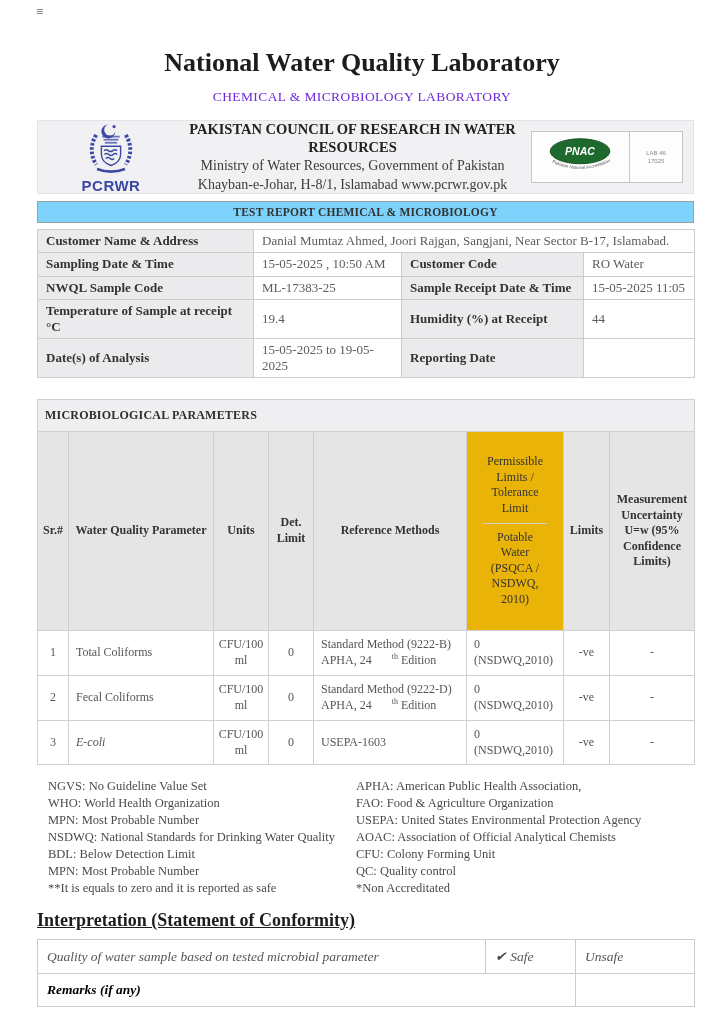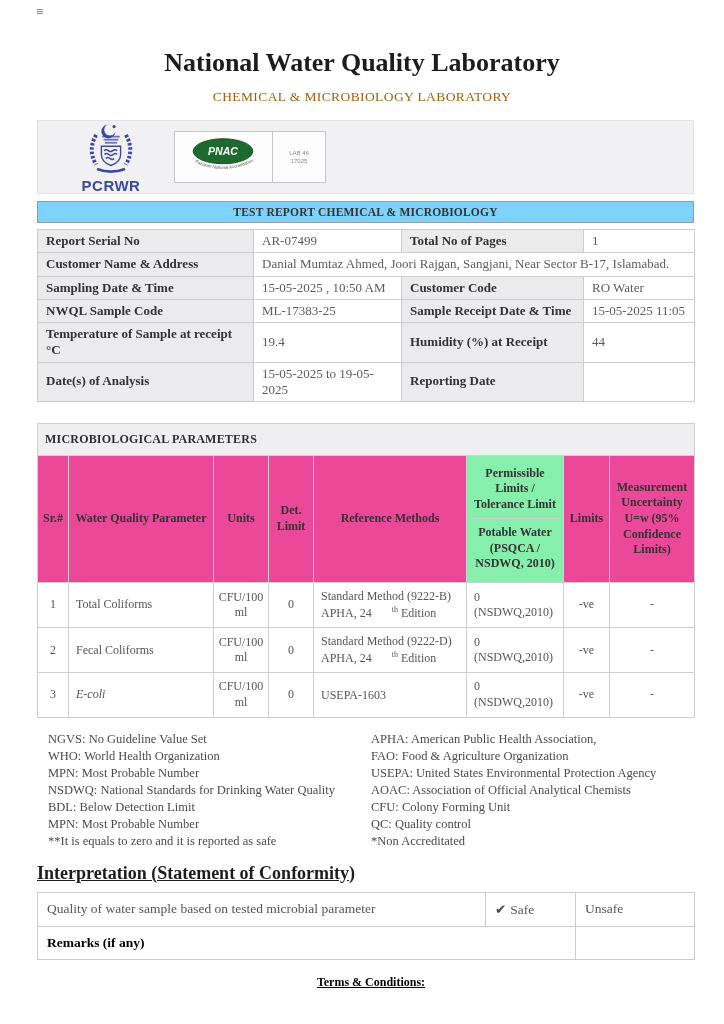--- a/index.html
+++ b/index.html
@@ -4,21 +4,21 @@
 <style>
   * { margin:0; padding:0; box-sizing:border-box; }
   body { background:#fff; }
   .page {
     position:relative; width:724px; height:1024px; background:#ffffff;
     font-family:"Liberation Serif", serif; color:#333; overflow:hidden;
   }
   .corner-mark { position:absolute; left:36px; top:4px; font-size:13px; color:#4a4a4a; opacity:.85; }
 
   .doc-title { padding-top:48px; text-align:center; font-size:26px; font-weight:bold; color:#1c1c1c; }
-  .doc-subtitle { margin-top:11px; text-align:center; font-size:13.5px; color:#a16207; letter-spacing:.4px; }
+  .doc-subtitle { margin-top:11px; text-align:center; font-size:13.5px; color:#6d28d9; letter-spacing:.4px; }
 
   .letterhead {
     margin:15px 30px 0 37px; background:#f1f0f2; border:1px solid #e3e2e4;
     display:flex; align-items:center; padding:6px 10px; height:74px;
   }
   .lh-left { width:126px; text-align:center; }
   .pcrwr-text { font-family:"Liberation Sans", sans-serif; font-weight:bold; font-size:15px; color:#3b49a5; margin-top:-3px; letter-spacing:.5px; }
   .lh-center { flex:1; text-align:center; padding:0 4px; }
   .org-name { font-weight:bold; font-size:14.5px; color:#222; line-height:1.25; max-width:400px; margin:0 auto; }
   .org-line { font-size:14px; color:#3c3c3c; line-height:1.3; margin-top:1px; }
@@ -33,37 +33,37 @@
 
   table { border-collapse:collapse; table-layout:fixed; }
   .info-table { margin:6px 30px 0 37px; width:657px; font-size:13px; }
   .info-table th, .info-table td { border:1px solid #cccccc; padding:3px 8px; vertical-align:middle; }
   .info-table th { background:#ebebed; text-align:left; font-weight:bold; color:#333; line-height:1.25; }
   .info-table td { color:#5c5c5c; }
 
   .micro-table { margin:21px 30px 0 37px; width:657px; font-size:12px; }
   .micro-table th, .micro-table td { border:1px solid #cfcfcf; vertical-align:middle; }
   .micro-table .section-bar { background:#efeff1; text-align:left; font-size:12px; font-weight:bold; color:#2e2e2e; padding:8px 7px; letter-spacing:.2px; }
-  .micro-table thead .hd { background:#ec4899; font-weight:bold; color:#333; text-align:center; padding:4px 3px; line-height:1.3; }
-  .micro-table .limits-head { padding:4px; background:#86efac; font-weight:bold; color:#333; text-align:center; }
+  .micro-table thead .hd { background:#e5e5e5; font-weight:bold; color:#333; text-align:center; padding:4px 3px; line-height:1.3; }
+  .micro-table .limits-head { padding:16px; background:#eab308; font-weight:normal; color:#333; text-align:center; }
   .limits-top { padding:6px 3px; border-bottom:1px solid #cfcfcf; line-height:1.3; }
   .limits-bottom { padding:6px 3px; line-height:1.3; }
   .micro-table tbody td { color:#555; padding:6px 4px; line-height:1.3; background:#fff; }
   .micro-table tbody .c { text-align:center; }
   .micro-table tbody .l { text-align:left; padding-left:7px; padding-right:4px; }
   .micro-table .italic { font-style:italic; }
   sup { font-size:8px;margin-left:20px; }
 
-  .abbr { margin:13px 30px 0 48px; display:flex; font-size:12.5px; color:#4a4a4a; line-height:17px;gap:15px; }
+  .abbr { margin:13px 30px 0 48px; display:flex; font-size:12.5px; color:#4a4a4a; line-height:17px; }
   .abbr-col-left { width:308px; }
   .abbr-col-right { flex:1; }
 
   .interp-heading { margin:13px 30px 0 37px; font-size:18px; font-weight:bold; color:#1d1d1d; text-decoration:underline; }
   .interp-table { margin:8px 30px 0 37px; width:657px; font-size:13.5px; }
-  .interp-table td { border:1px solid #cccccc; padding:8px 9px; color:#555; }
+  .interp-table td { border:1px solid #cccccc; padding:8px 9px; color:#555;font-style:italic; }
   .interp-table .remarks { font-weight:bold; color:#000000; }
   .check-icon { color:#444; margin-right:4px; }
 
   .verified-note { margin:19px 30px 0 49px; font-size:13.5px; color:#3d3d3d; }
 
   .terms-heading { margin:15px 30px 0 48px; font-size:12px; font-weight:bold; color:#000000; text-decoration:underline;text-align:center; }
 </style>
 </head>
 <body>
 
@@ -85,20 +85,25 @@
         <rect x="21.5" y="21.5" width="17" height="2" fill="#3b49a5" opacity=".75"></rect>
         <rect x="23" y="25" width="14" height="2" fill="#3b49a5" opacity=".75"></rect>
         <path d="M19 30 h22 v9 q0 9 -11 13 q-11 -4 -11 -13 z" fill="none" stroke="#3b49a5" stroke-width="1.6"></path>
         <path d="M22 35 q2.5 -2.2 5 0 t5 0 t5 0" stroke="#3b49a5" stroke-width="1.6" fill="none"></path>
         <path d="M22.5 39.5 q2.5 -2.2 5 0 t5 0 t4.5 0" stroke="#3b49a5" stroke-width="1.6" fill="none"></path>
         <path d="M24 44 q2.5 -2.2 5 0 t4.5 0" stroke="#3b49a5" stroke-width="1.6" fill="none"></path>
         <path d="M14 56 Q30 62 46 56" stroke="#3b49a5" stroke-width="3" fill="none"></path>
       </svg>
       <div class="pcrwr-text">PCRWR</div>
     </div>
+    <div class="lh-center">
+      <div class="org-name">PAKISTAN COUNCIL OF RESEARCH IN WATER RESOURCES</div>
+      <div class="org-line">Ministry of Water Resources, Government of Pakistan</div>
+      <div class="org-line">Khayban-e-Johar, H-8/1, Islamabad www.pcrwr.gov.pk</div>
+    </div>
     <div class="pnac-box">
       <div class="pnac-left">
         <svg viewBox="0 0 95 50" width="93" height="48">
           <ellipse cx="47" cy="19" rx="31" ry="13" fill="#1e6a2e" stroke="#14501f" stroke-width="1"></ellipse>
           <text x="47" y="23" text-anchor="middle" font-size="11" font-style="italic" font-weight="bold" fill="#ffffff" font-family="Liberation Sans, sans-serif">PNAC</text>
           <path id="pnac-arc" d="M14 29 Q47 46 80 29" fill="none"></path>
           <text font-size="4.6" fill="#5a5a5a" font-family="Liberation Sans, sans-serif">
             <textPath href="#pnac-arc" startOffset="6%">Pakistan National Accreditation Council</textPath>
           </text>
         </svg>
@@ -114,26 +119,20 @@
 
   <table class="info-table">
     <colgroup>
         <col style="width:216px">
         <col style="width:148px">
         <col style="width:182px">
         <col style="width:111px">
       </colgroup>
     <tbody>
       <tr>
-        <th>Report Serial No</th>
-        <td>AR-07499</td>
-        <th>Total No of Pages</th>
-        <td>1</td>
-      </tr>
-      <tr>
         <th>Customer Name &amp; Address</th>
         <td colspan="3">Danial Mumtaz Ahmed, Joori Rajgan, Sangjani, Near Sector B-17, Islamabad.</td>
       </tr>
       <tr>
         <th>Sampling Date &amp; Time</th>
         <td>15-05-2025 , 10:50 AM</td>
         <th>Customer Code</th>
         <td>RO Water</td>
       </tr>
       <tr>

